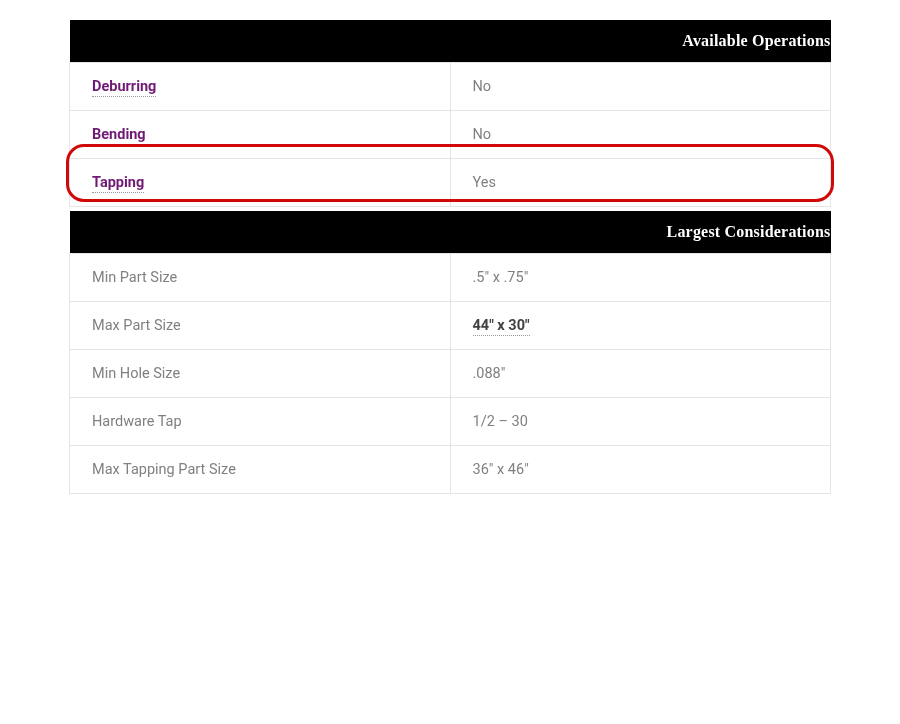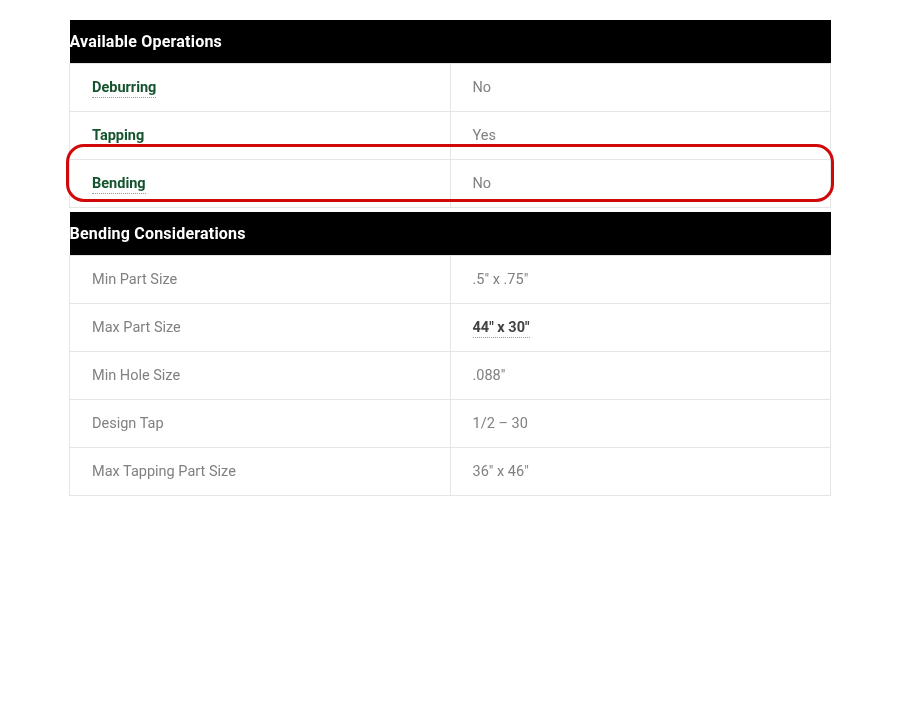--- a/index.html
+++ b/index.html
@@ -20,42 +20,43 @@
     }
     .table {
       width: 100%;
       border-collapse: collapse;
     }
     .header-row {
       background: #000000;
       color: #ffffff;
     }
     .header-row td {
-      text-align: left;
+      text-align: right;
       padding: 12px 0;
       font-weight: 700;
       font-size: 16px;
       letter-spacing: 0.2px;
+      font-family: Liberation Serif, serif;
     }
     .data-row td {
       border: 1px solid #e5e5e5;
       padding: 15px 22px;
       color: #808080;
       font-size: 14.5px;
       vertical-align: middle;
     }
     .data-row td.label {
       width: 50%;
     }
     .data-row td.value {
       width: 50%;
       margin-left: 26px;
     }
     .bold-underline {
-      color: #14532d;
+      color: #701a75;
       font-weight: 700;
       border-bottom: 1px dotted #999;
       padding-bottom: 1px;
     }
     .value .bold-underline {
       color: #424242;
     }
     .spacer {
       height: 4px;
     }
@@ -86,51 +87,51 @@
   <table class="table">
     <tbody>
         <tr class="header-row">
       <td colspan="2">Available Operations</td>
     </tr>
     <tr class="data-row">
       <td class="label"><span class="bold-underline">Deburring</span></td>
       <td class="value">No</td>
     </tr>
     <tr class="data-row">
+      <td class="label"><span class="bold-underline">Bending</span></td>
+      <td class="value">No</td>
+    </tr>
+    <tr class="data-row">
       <td class="label"><span class="bold-underline">Tapping</span></td>
       <td class="value">Yes</td>
-    </tr>
-    <tr class="data-row">
-      <td class="label"><span class="bold-underline">Bending</span></td>
-      <td class="value">No</td>
     </tr>
   </tbody>
     </table>
 
   <div class="spacer"></div>
 
   <table class="table">
     <tbody>
         <tr class="header-row">
-      <td colspan="2">Bending Considerations</td>
+      <td colspan="2">Largest Considerations</td>
     </tr>
     <tr class="data-row">
       <td class="label">Min Part Size</td>
       <td class="value">.5" x .75"</td>
     </tr>
     <tr class="data-row">
       <td class="label">Max Part Size</td>
       <td class="value"><span class="bold-underline">44" x 30"</span></td>
     </tr>
     <tr class="data-row">
       <td class="label">Min Hole Size</td>
       <td class="value">.088"</td>
     </tr>
     <tr class="data-row">
-      <td class="label">Design Tap</td>
+      <td class="label">Hardware Tap</td>
       <td class="value">1/2 – 30</td>
     </tr>
     <tr class="data-row">
       <td class="label">Max Tapping Part Size</td>
       <td class="value">36" x 46"</td>
     </tr>
   </tbody>
     </table>
 
   <div class="highlight-box highlight-1"></div>

